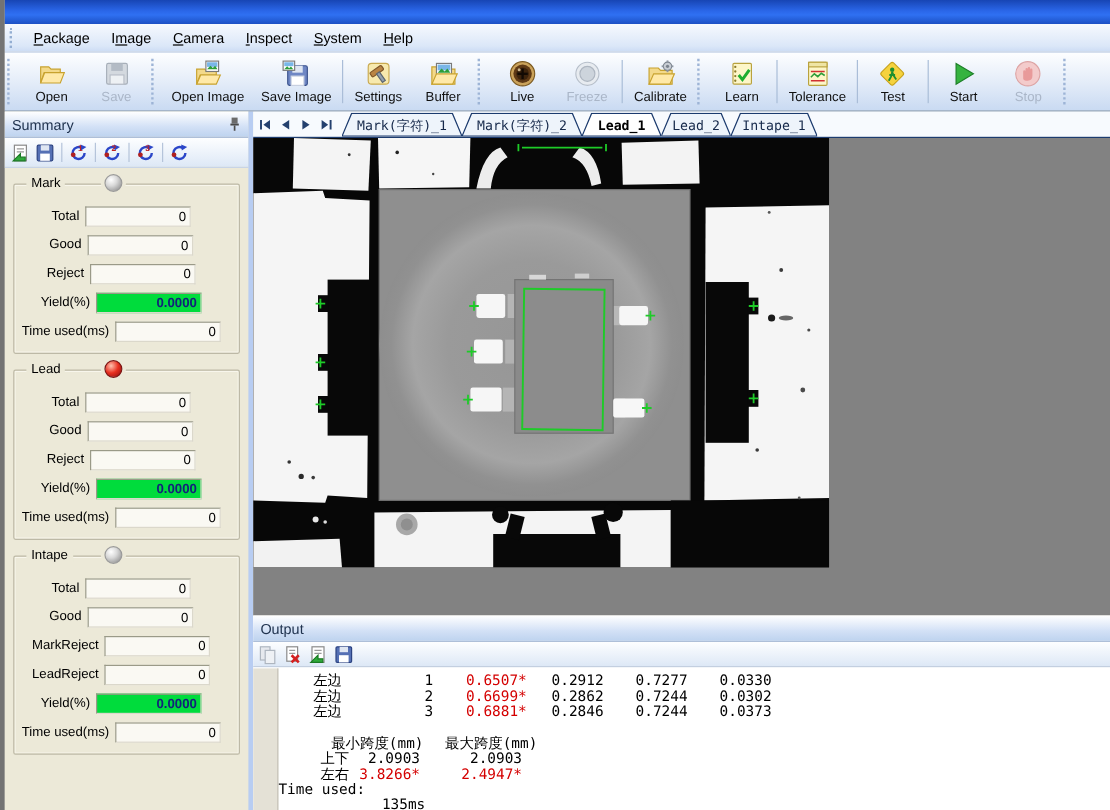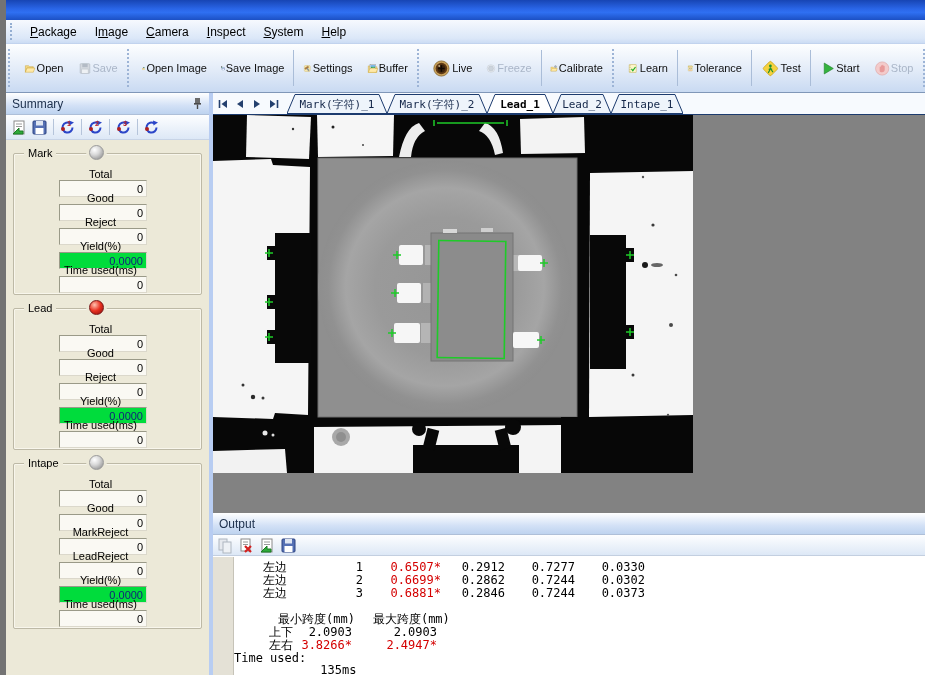--- a/index.html
+++ b/index.html
@@ -1,30 +1,30 @@
 <!DOCTYPE html>
 <html><head>
 <meta charset="utf-8">
 <style>
   html,body{margin:0;padding:0;}
   body{width:925px;height:675px;position:relative;overflow:hidden;background:#ece9d8;
        font-family:"Liberation Sans",sans-serif;font-size:11px;color:#000;}
-  #app{position:absolute;inset:0;border-left:6px solid #737373;box-sizing:border-box;}
+  #app{position:absolute;inset:0;border-left:4px solid #737373;box-sizing:border-box;}
 
   
   #titlebar{position:absolute;left:0;top:0;width:925px;height:20px;
     background:linear-gradient(180deg,#1745b4 0%,#2a66e8 45%,#2f70f2 62%,#1c50c4 100%);}
   #menubar{position:absolute;left:0;top:20px;width:925px;height:24px;display:flex;align-items:center;
     background:linear-gradient(180deg,#f6f9fe,#dbe7f8 80%,#ccdcf4);border-bottom:1px solid #c2d3ee;box-sizing:border-box;}
   .grip{width:5px;height:70%;margin:0 4px;border-left:2px dotted #94aed2;}
   .menu-item{padding:3px 9px;font-size:12px;cursor:default;}
   .menu-item u{text-decoration:underline;}
   #toolbar{position:absolute;left:0;top:44px;width:925px;height:49px;display:flex;align-items:stretch;
     background:linear-gradient(180deg,#fdfeff,#e2ebf8 55%,#c9daf2);border-bottom:1px solid #8097b8;box-sizing:border-box;}
-  .tbtn{display:flex;flex-direction:row;align-items:center;justify-content:center;
+  .tbtn{display:flex;flex-direction:column;align-items:center;justify-content:center;
         padding:2px 7px;min-width:40px;gap:1px;}
   .tbtn span{font-size:11px;color:#101010;white-space:nowrap;}
   .tbtn.disabled span{color:#aab6c8;}
   .tbtn svg{width:25px;height:25px;}
   .tsep{width:1px;background:#aabdd8;margin:6px 2px;}
   .tgrip{width:6px;margin:5px 2px;border-left:2px dotted #9db4d6;}
 
   
   #sidebar{position:absolute;left:0;top:93px;width:203px;height:604px;background:#ece9d8;box-sizing:border-box;}
   .phead{height:22px;display:flex;align-items:center;justify-content:space-between;padding:0 6px;
@@ -35,25 +35,25 @@
   #ptools svg,.otools svg{width:17px;height:17px;}
   .psep{width:1px;height:16px;background:#b5c4da;margin:0 2px;}
 
   .grp{position:relative;margin:13px 7px 0 7px;border:1px solid #bdb9a6;border-radius:2px;
        padding:14px 9px 6px 0;background:#ece9d8;box-shadow:inset 0 0 0 1px #f8f6ec;}
   .grp-label{position:absolute;top:-7px;left:10px;background:#ece9d8;padding:0 4px;font-size:11px;}
   .led{position:absolute;top:-9px;left:72px;width:15px;height:15px;border-radius:50%;background:#ece9d8;padding:0 3px;}
   .led i{display:block;width:15px;height:15px;border-radius:50%;}
   .led-gray i{background:radial-gradient(circle at 35% 30%,#ffffff,#d9d9d9 40%,#8f8f8f 90%);border:1px solid #9a9a9a;box-sizing:border-box;}
   .led-red i{background:radial-gradient(circle at 35% 30%,#ffc2b0,#e83020 48%,#8f0f0f 95%);border:1px solid #7a1515;box-sizing:border-box;}
-  .row{height:24px;display:flex;align-items:center;justify-content:space-between;flex-direction:column;}
+  .row{height:24px;display:flex;align-items:center;justify-content:center;}
   .row label{margin-right:5px;}
   .field{width:88px;height:17px;line-height:16px;box-sizing:border-box;text-align:right;padding:0 3px;
     background:#faf9f3;border:1px solid #9a9a88;border-right-color:#dbd8cb;border-bottom-color:#dbd8cb;}
-  .field.green{background:#00dc3c;color:#12227a;}
+  .field.green{background:#00dc3c;color:#12227a;font-weight:bold;}
 
   
   #vsplit{position:absolute;left:203px;top:93px;width:4px;height:582px;background:#b8cdf2;}
   #main{position:absolute;left:207px;top:93px;width:718px;height:582px;}
   #tabbar{position:absolute;left:0;top:0;width:718px;height:22px;background:#f7fafe;
     border-bottom:1px solid #1c3b6e;box-sizing:border-box;display:flex;align-items:flex-end;}
   .navbtn{width:15px;height:16px;margin:0 0 2px 2px;display:flex;align-items:center;justify-content:center;}
   .tab{display:block;margin-bottom:0;}
   .tab text{font-family:"DejaVu Sans Mono",monospace;font-size:11px;fill:#15284a;}
   .tab.active text{font-weight:bold;fill:#000;}

